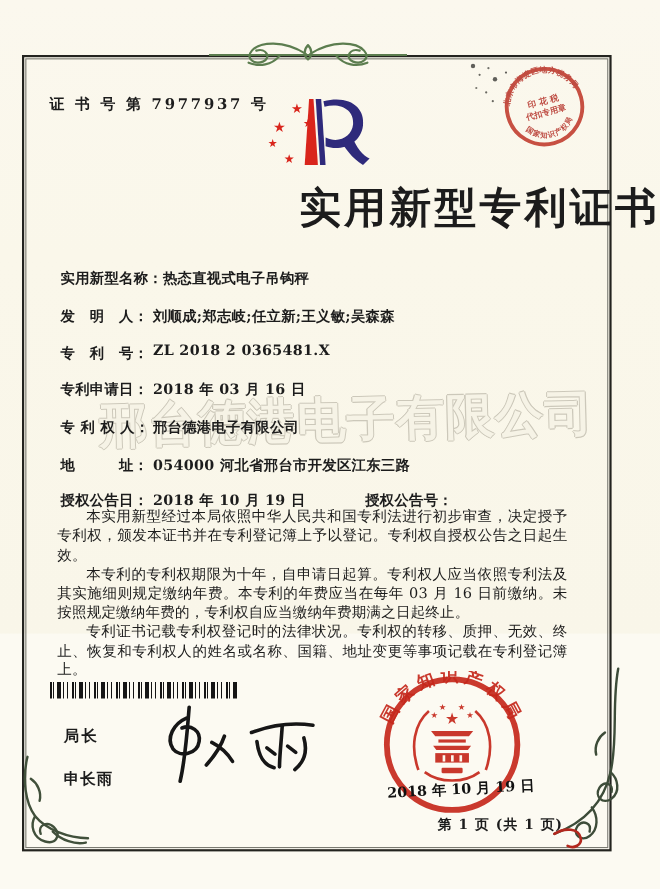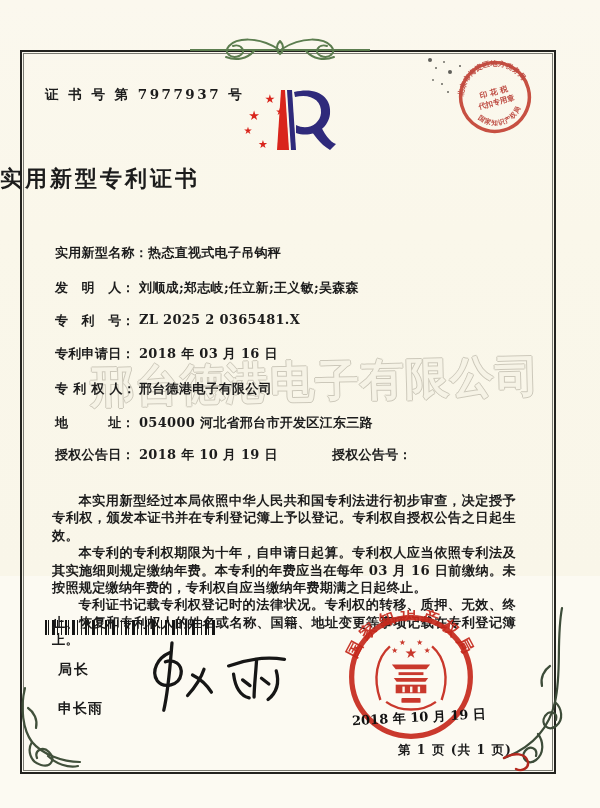--- a/index.html
+++ b/index.html
@@ -21,21 +21,21 @@
   }
   .frame-inner{position:absolute;inset:1px;border:1px solid #7a7a72;}
   
   .cert-no{
     position:absolute;left:45px;top:86px;
     font-size:13.5px;font-weight:700;letter-spacing:2.5px;
   }
   .logo{position:absolute;left:240px;top:86px;width:100px;height:70px;}
   .title{
     position:absolute;left:0;top:164px;width:600px;
-    text-align:left;font-size:22px;font-weight:700;letter-spacing:3px;
+    text-align:right;font-size:38px;font-weight:700;letter-spacing:3px;
   }
   
   .field-row{
     position:absolute;left:55px;width:470px;display:flex;
     font-size:13px;font-weight:600;letter-spacing:0.3px;white-space:nowrap;
   }
   .field-label{flex:0 0 84px;}
   .field-value{flex:1 1 auto;}
   .row-name{top:244px;} .row-inventor{top:279px;} .row-patno{top:312px;}
   .row-appdate{top:345px;} .row-patentee{top:380px;} .row-address{top:414px;align-items:center;}
@@ -45,23 +45,23 @@
   
   .watermark{
     position:absolute;left:90px;top:352px;width:480px;
     font-size:44px;font-weight:700;letter-spacing:1px;white-space:nowrap;
     color:#f6f3e6;
     text-shadow:1px 0 0 #ccc8ba,-1px 0 0 #ccc8ba,0 1px 0 #ccc8ba,0 -1px 0 #ccc8ba;
     transform:rotate(-1.5deg);z-index:0;pointer-events:none;
   }
   
   .paragraphs{
-    position:absolute;left:52px;top:492px;width:464px;z-index:1;
+    position:absolute;left:52px;top:462px;width:464px;z-index:1;
     font-size:13.2px;line-height:17.4px;text-align:justify;
-    letter-spacing:0.2px;font-weight:700;
+    letter-spacing:0.2px;font-weight:400;
   }
   .paragraphs p{margin:0;text-indent:2em;}
   
   .barcode{
     position:absolute;left:45px;top:620px;width:172px;height:15px;
     background-image:repeating-linear-gradient(90deg,
       #151515 0 2px,transparent 2px 3px,
       #151515 3px 4px,transparent 4px 7px,
       #151515 7px 10px,transparent 10px 12px,
       #151515 12px 13px,transparent 13px 16px,
@@ -170,21 +170,21 @@
   <div class="field-row row-inventor">
     <span class="field-label">发　明　人：</span>
     <span class="field-value">刘顺成;郑志岐;任立新;王义敏;吴森森</span>
   </div>
   <div class="field-row row-name">
     <span class="field-label">实用新型名称：</span>
     <span class="field-value">热态直视式电子吊钩秤</span>
   </div>
   <div class="field-row row-patno">
     <span class="field-label">专　利　号：</span>
-    <span class="field-value">ZL 2025 2 0365481.X</span>
+    <span class="field-value">ZL 2018 2 0365481.X</span>
   </div>
   <div class="field-row row-appdate">
     <span class="field-label">专利申请日：</span>
     <span class="field-value">2018 年 03 月 16 日</span>
   </div>
   <div class="field-row row-patentee">
     <span class="field-label">专 利 权 人：</span>
     <span class="field-value">邢台德港电子有限公司</span>
   </div>
   <div class="field-row row-address">

